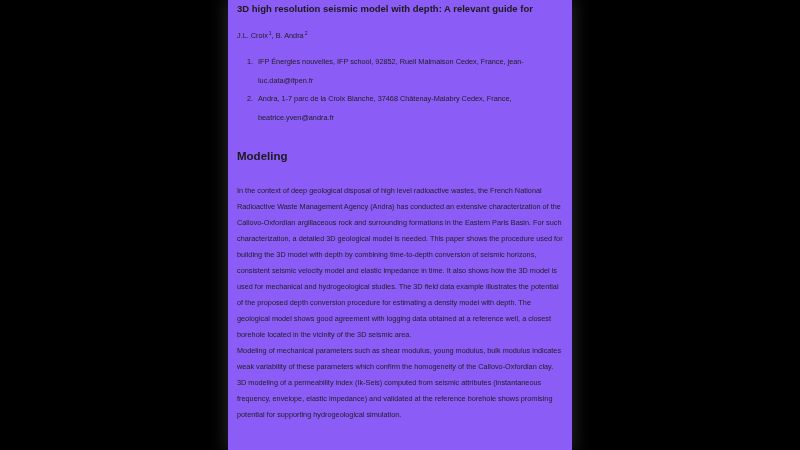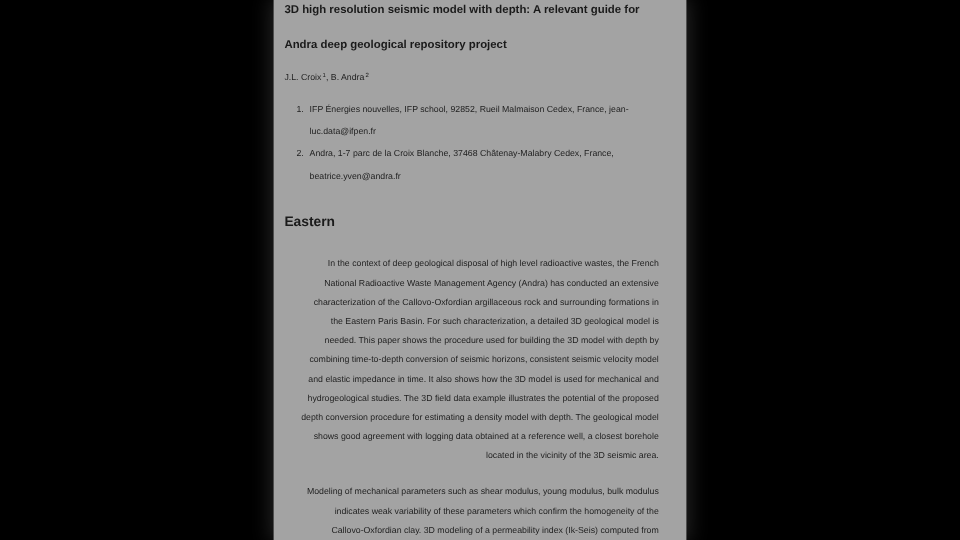--- a/index.html
+++ b/index.html
@@ -12,21 +12,21 @@
   }
   .letterbox {
     position: absolute; top: 0; height: 450px; background: #000000;
   }
   .letterbox-left { left: 0; width: 228px; }
   .letterbox-right { left: 572px; width: 228px; }
   .paper {
     position: absolute;
     left: 228px; top: 0;
     width: 344px; height: 450px;
-    background: #a3a3a3;
+    background: #8b5cf6;
     box-sizing: border-box;
     padding: 0 9px;
     color: #1e1e1e;
     box-shadow: 0 0 16px 2px rgba(110,110,110,0.35);
   }
   .title {
     margin: -6px 0 0 0;
     font-size: 9.5px;
     font-weight: bold;
     line-height: 29px;
@@ -58,54 +58,53 @@
     overflow-wrap: break-word;
   }
   .abstract-heading {
     margin: 22px 0 0 0;
     font-size: 11.5px;
     font-weight: bold;
     line-height: 14px;
     color: #1a1a1a;
   }
   .abstract-body p {
-    margin: 14px;
+    margin: 0;
     font-size: 7.3px;
     line-height: 16px;
-    text-align: right;
+    text-align: left;
   }
   .abstract-body p.first { margin-top: 20px; }
 </style>
 </head>
 <body>
 
 <div class="letterbox letterbox-left"></div>
 <div class="letterbox letterbox-right"></div>
 
 <div class="paper">
 
   <div class="title">
     <div>3D high resolution seismic model with depth: A relevant guide for</div>
-    <div>Andra deep geological repository project</div>
   </div>
 
   <div class="authors"><span>J.L. Croix</span><sup>1</sup><span>, </span><span>B. Andra</span><sup>2</sup>
   </div>
 
   <div class="affiliations">
     <div class="affiliation-item">
       <span class="affiliation-number">1.</span>
       <span class="affiliation-text">IFP Énergies nouvelles, IFP school, 92852, Rueil Malmaison Cedex, France, jean-luc.data@ifpen.fr</span>
     </div>
     <div class="affiliation-item">
       <span class="affiliation-number">2.</span>
       <span class="affiliation-text">Andra, 1-7 parc de la Croix Blanche, 37468 Châtenay-Malabry Cedex, France, beatrice.yven@andra.fr</span>
     </div>
   </div>
 
-  <div class="abstract-heading">Eastern</div>
+  <div class="abstract-heading">Modeling</div>
 
   <div class="abstract-body">
     <p class="first">In the context of deep geological disposal of high level radioactive wastes, the French National Radioactive Waste Management Agency (Andra) has conducted an extensive characterization of the Callovo-Oxfordian argillaceous rock and surrounding formations in the Eastern Paris Basin. For such characterization, a detailed 3D geological model is needed. This paper shows the procedure used for building the 3D model with depth by combining time-to-depth conversion of seismic horizons, consistent seismic velocity model and elastic impedance in time. It also shows how the 3D model is used for mechanical and hydrogeological studies. The 3D field data example illustrates the potential of the proposed depth conversion procedure for estimating a density model with depth. The geological model shows good agreement with logging data obtained at a reference well, a closest borehole located in the vicinity of the 3D seismic area.</p>
     <p>Modeling of mechanical parameters such as shear modulus, young modulus, bulk modulus indicates weak variability of these parameters which confirm the homogeneity of the Callovo-Oxfordian clay. 3D modeling of a permeability index (Ik-Seis) computed from seismic attributes (instantaneous frequency, envelope, elastic impedance) and validated at the reference borehole shows promising potential for supporting hydrogeological simulation.</p>
   </div>
 
 </div>
 
 </body></html>

